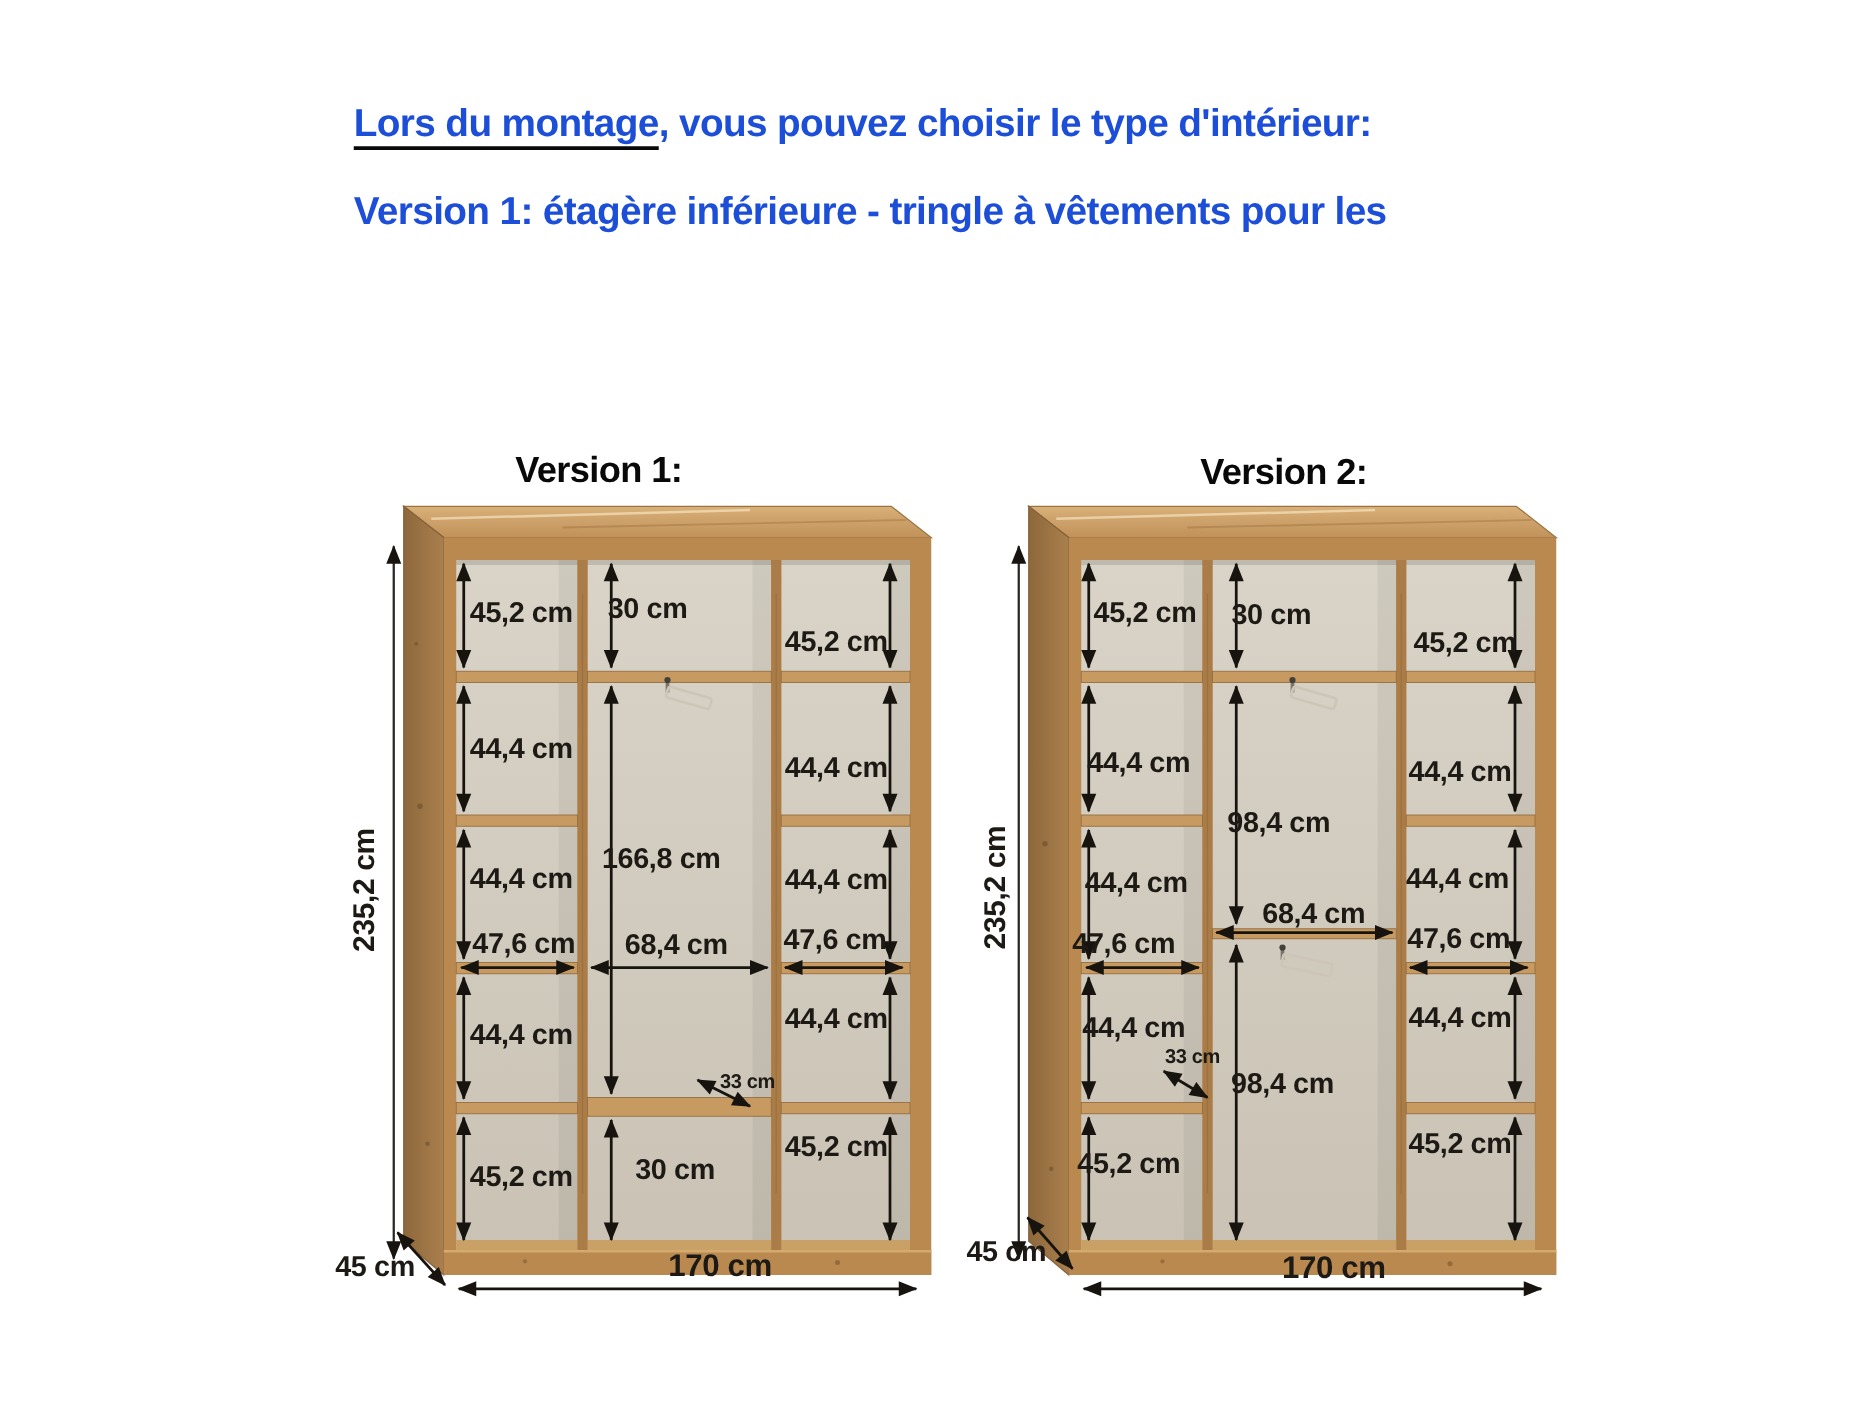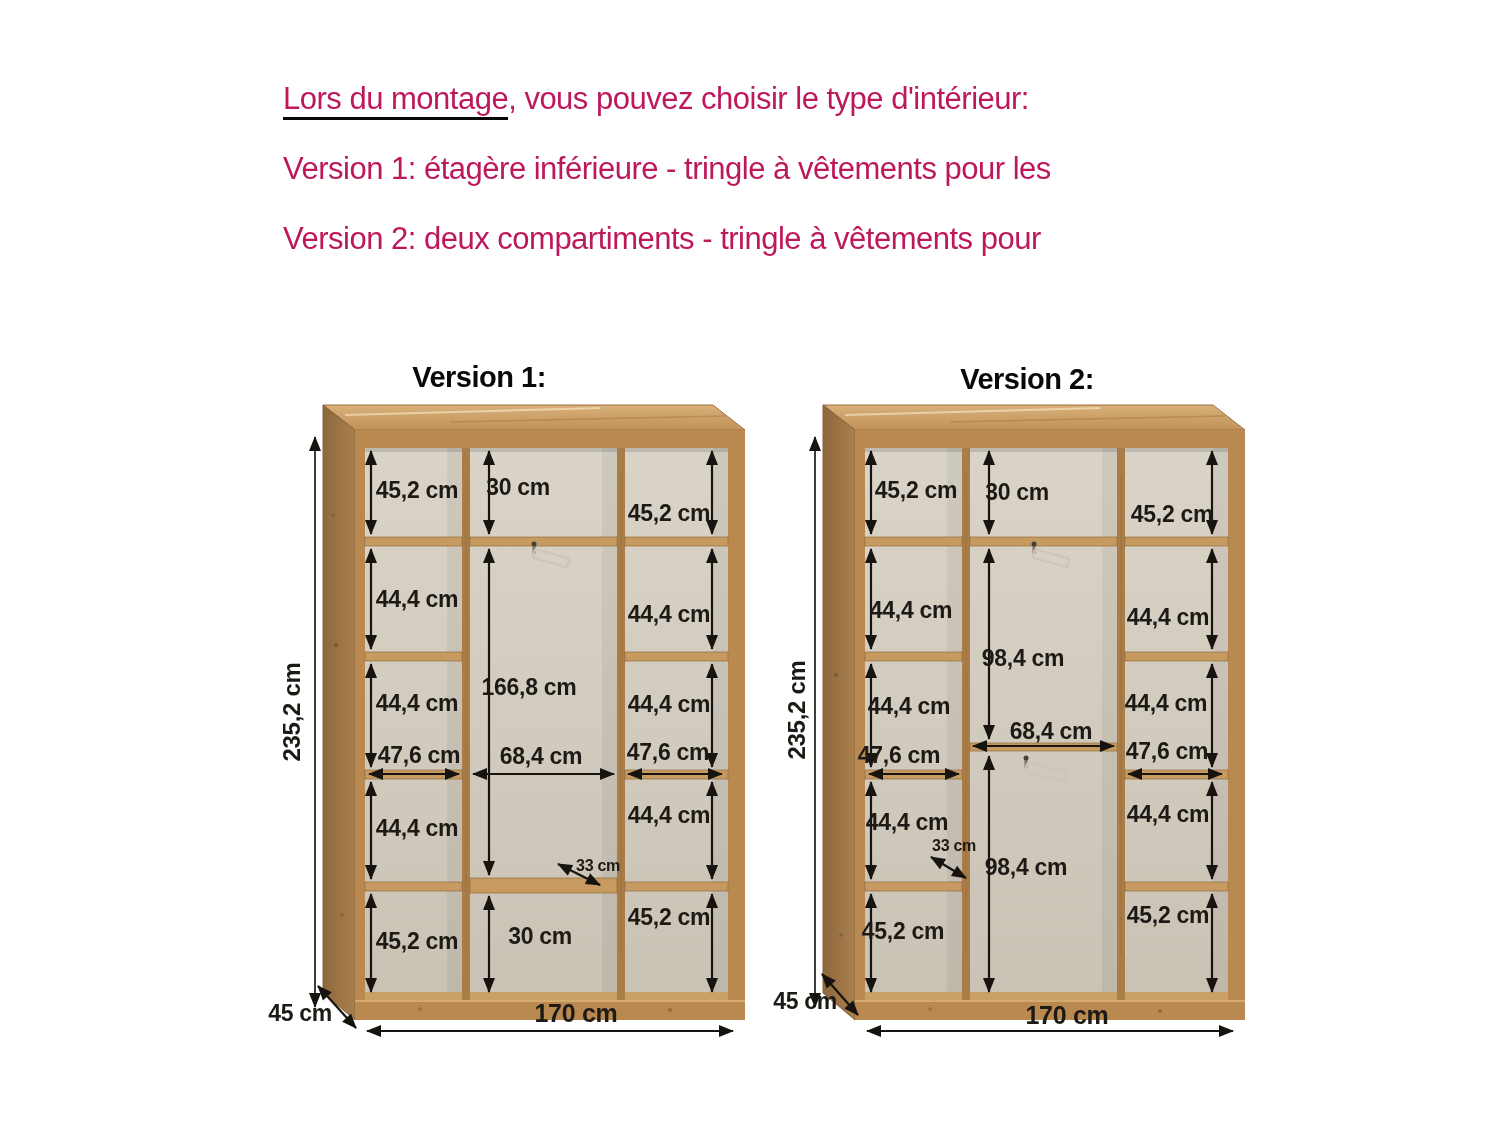--- a/index.html
+++ b/index.html
@@ -1,20 +1,20 @@
 <!DOCTYPE html>
 <html><head>
 <meta charset="utf-8">
 <style>
   html,body{margin:0;padding:0;background:#ffffff;}
   .canvas{position:relative;width:1500px;height:1125px;background:#ffffff;overflow:hidden;
           font-family:"Liberation Sans",sans-serif;color:#17140f;}
   
-  .header{position:absolute;left:283px;top:74px;width:990px;font-weight:400;
-          font-size:31px;letter-spacing:-0.5px;line-height:50px;color:#be185d;}
+  .header{position:absolute;left:283px;top:74px;width:990px;font-weight:700;
+          font-size:31px;letter-spacing:-0.5px;line-height:50px;color:#1d4ed8;}
   .hline{white-space:nowrap;}
   .wrapline{margin-top:20px;}
   .u{border-bottom:3px solid #090909;padding-bottom:1px;}
   
   .wtitle{position:absolute;transform:translate(-50%,-50%);font-weight:700;font-size:29px;
           letter-spacing:-0.5px;white-space:nowrap;color:#090909;}
   
   .wardrobe{position:absolute;width:490px;height:680px;}
   .wardrobe svg{position:absolute;left:0;top:0;}
   
@@ -27,21 +27,20 @@
   line.thin{stroke:#2a2722;stroke-width:1.8;}
 </style>
 </head>
 <body>
 
 <div class="canvas">
 
   <div class="header">
     <div class="hline"><span class="u">Lors du montage</span><span>, vous pouvez choisir le type d'intérieur:</span></div>
     <div class="hline wrapline">Version 1: étagère inférieure - tringle à vêtements pour les</div>
-    <div class="hline wrapline">Version 2: deux compartiments - tringle à vêtements pour</div>
   </div>
 
   <div class="wtitle" style="left:479px;top:377px;">Version 1:</div>
   <div class="wtitle" style="left:1027px;top:379px;text-align:right;">Version 2:</div>
 
   <div class="wardrobe" style="left:270px;top:395px;">
     <svg width="490" height="680" viewBox="0 0 490 680">
       <defs>
         <marker id="aea" viewBox="0 0 18 14" refX="15" refY="7" markerWidth="18" markerHeight="14" orient="auto" markerUnits="userSpaceOnUse">
             <path d="M1,1 L16,7 L1,13 Z" fill="#17140f"></path>

